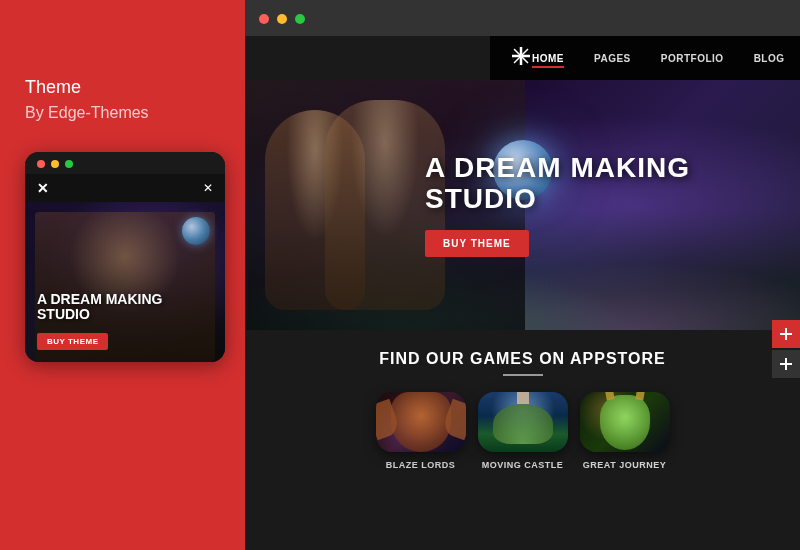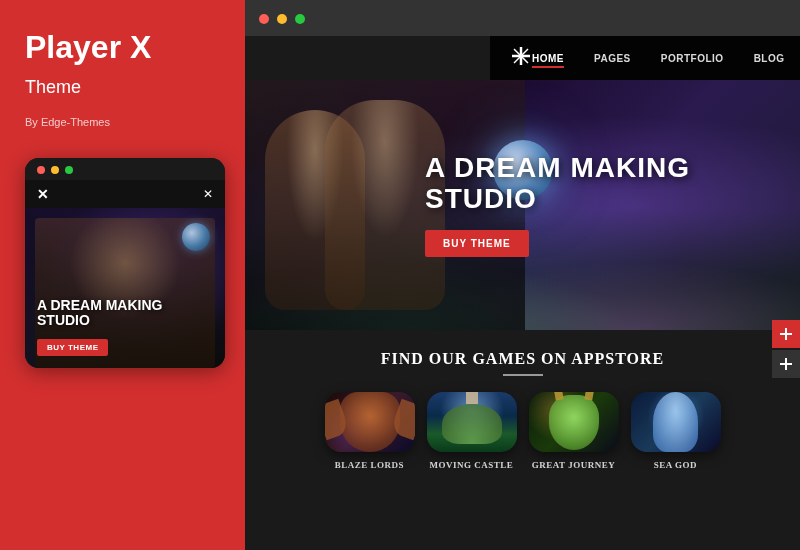--- a/index.html
+++ b/index.html
@@ -33,22 +33,22 @@
 
     .theme-subtitle {
       color: #fff;
       font-size: 18px;
       font-weight: 400;
       margin-top: 4px;
     }
 
     .theme-by {
       color: rgba(255,255,255,0.75);
-      font-size: 11px;
-      margin-top: 16px;
+      font-size: 16px;
+      margin-top: 4px;
     }
 
     
     .mobile-preview {
       background: #1a1a1a;
       border-radius: 14px;
       overflow: hidden;
       width: 200px;
       margin-top: 10px;
       box-shadow: 0 4px 20px rgba(0,0,0,0.4);
@@ -369,21 +369,20 @@
         radial-gradient(ellipse at 30% 100%, rgba(80,160,120,0.4) 0%, transparent 40%),
         radial-gradient(ellipse at 70% 100%, rgba(180,120,200,0.3) 0%, transparent 40%),
         linear-gradient(to top, rgba(20,40,20,0.6), transparent);
     }
 
     
     .games-section {
       background: #1a1a1a;
       flex: 1;
       padding: 20px 20px 20px;
-      font-family: Liberation Serif, serif;
     }
 
     .games-title {
       color: #fff;
       font-size: 16px;
       font-weight: 900;
       text-transform: uppercase;
       text-align: center;
       letter-spacing: 1px;
       margin-bottom: 6px;
@@ -588,21 +587,21 @@
 
     .edge-btn.red { background: #d32f2f; color: #fff; }
     .edge-btn.dark { background: #333; color: #fff; }
   </style>
 </head>
 <body>
 
 <div class="left-panel">
   <div>
     <div class="theme-title">
-      <span>Player X</span><br>
+      <br>
       <span class="theme-subtitle">Theme</span>
     </div>
     <div class="theme-by">By Edge-Themes</div>
   </div>
 
   <div class="mobile-preview">
     <div class="mobile-header">
       <div class="mobile-dot red"></div>
       <div class="mobile-dot yellow"></div>
       <div class="mobile-dot green"></div>
@@ -698,26 +697,20 @@
         <div class="game-card">
           <div class="game-thumb thumb-journey">
             <div class="journey-creature">
               <div class="creature-horn-left"></div>
               <div class="creature-horn-right"></div>
             </div>
           </div>
           <div class="game-name">GREAT JOURNEY</div>
         </div>
 
-        <div class="game-card">
-          <div class="game-thumb thumb-seagod">
-            <div class="seagod-figure"></div>
-          </div>
-          <div class="game-name">SEA GOD</div>
-        </div>
 
       </div>
     </div>
   </div>
 
   <div class="edge-buttons">
     <div class="edge-btn red">
       <svg width="12" height="12" viewBox="0 0 12 12" fill="white">
         <rect x="0" y="5" width="12" height="2" fill="white"></rect>
         <rect x="5" y="0" width="2" height="12" fill="white"></rect>

